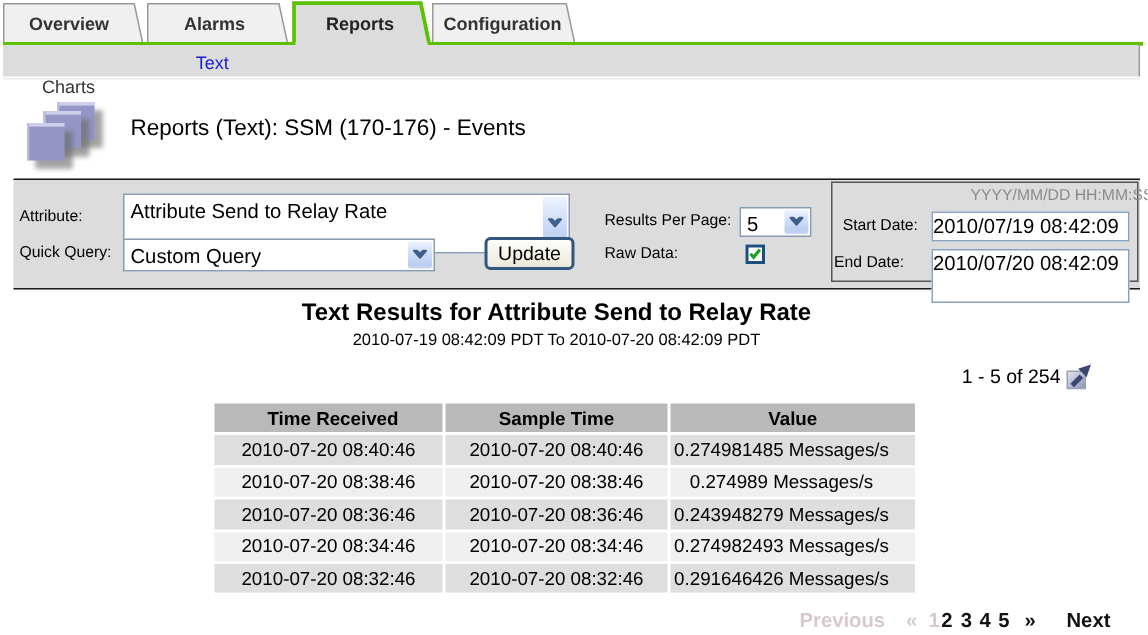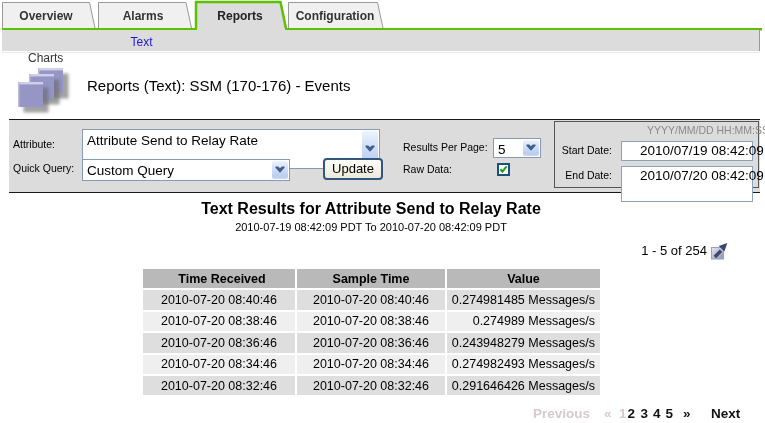--- a/index.html
+++ b/index.html
@@ -22,36 +22,36 @@
 .arrowbtn{position:absolute;right:1px;top:1px;bottom:1px;width:16px;border-radius:2px;
  background:linear-gradient(180deg,#eef3fd 0%,#cfdef8 45%,#bacdf0 85%,#c8d7f4 100%);}
 .arrowbtn svg{position:absolute;left:2.5px;top:50%;margin-top:-4px;}
 #updatebtn{left:323px;top:158px;width:60px;height:22px;border:2px solid #33567f;border-radius:4px;
  background:linear-gradient(180deg,#fdfdfa,#ece9da);box-sizing:border-box;text-align:center;
  font-size:13px;color:#000;line-height:17px;}
 #checkbox{left:497px;top:163px;width:9px;height:9px;background:#fff;border:2px solid #1c4e7e;box-sizing:content-box;}
 
 #datebox{left:554px;top:121px;width:204.5px;height:66.5px;border:1.5px solid #555;box-sizing:border-box;}
 .dinput{position:absolute;background:#fff;border:1.5px solid #8aa3bd;box-sizing:border-box;
- font-size:13.5px;color:#000;white-space:nowrap;padding-left:18px;}
+ font-size:13.5px;color:#000;white-space:nowrap;padding-left:0;}
 
 #rtitle{left:0px;top:200px;width:742px;text-align:center;font-size:16px;font-weight:bold;color:#000;}
 #rsub{left:0px;top:221px;width:742px;text-align:center;font-size:11px;color:#000;}
 #pageinfo{left:0px;top:243px;width:707px;text-align:right;font-size:13px;color:#000;}
 #expicon{left:709px;top:241px;}
 
 #results{left:141px;top:267px;border-collapse:separate;border-spacing:2px;}
 #results th{background:#b9b9b9;font-size:12.5px;font-weight:bold;color:#000;height:19.4px;padding:0;text-align:center;}
 #results td{white-space:nowrap;font-size:12.5px;color:#000;height:19.4px;padding:0;text-align:center;}
 #results .c1{width:146px;padding-left:6px;}
 #results .c2{width:148px;}
 #results .c3{width:149px;}
 #results tr.odd td{background:#dedede;}
 #results tr.even td{background:#efefef;}
-#results td.val{text-align:right;padding-right:5px;width:148px;}
+#results td.val{padding-right:15px;width:148px;}
 
 #pager{left:0;top:406px;width:765px;height:14px;font-size:13.5px;font-weight:bold;}
 #pager span{position:absolute;top:0;}
 .pgoff{color:#d6c9cf;}
 .pgon{color:#121212;}
 </style>
 </head>
 <body>
 <svg id="tabsvg" width="765" height="31" viewBox="0 0 765 31">
 
@@ -131,21 +131,21 @@
     </span>
 </div>
 <div id="checkbox" class="abs">
     <svg width="9" height="9" viewBox="0 0 9 9" style="display:block">
       <path d="M1.3,4.2 L3.4,6.6 L7.6,1.4" fill="none" stroke="#1fa221" stroke-width="2.1"></path>
     </svg>
   </div>
 <div id="datebox" class="abs"></div>
 <span class="lbl" style="left:604px;top:124px;width:128px;text-align:right;color:#8a8a8a;margin-left:37px;">YYYY/MM/DD HH:MM:SS</span>
 <span class="lbl" style="left:556px;top:144px;width:56px;text-align:right;">Start Date:</span>
-<span class="lbl" style="left:556px;top:169px;width:56px;text-align:right;">End Date:</span>
+<span class="lbl" style="left:556px;top:169px;width:56px;text-align:left;">End Date:</span>
 <div class="dinput abs" style="left:621px;top:141px;width:132px;height:20px;line-height:18px;">2010/07/19 08:42:09</div>
 <div class="dinput abs" style="left:621px;top:166px;width:132px;height:36px;line-height:18px;">2010/07/20 08:42:09</div>
 
 <div id="rtitle" class="abs">Text Results for Attribute Send to Relay Rate</div>
 <div id="rsub" class="abs">2010-07-19 08:42:09 PDT To 2010-07-20 08:42:09 PDT</div>
 <div id="pageinfo" class="abs">1 - 5 of 254</div>
 <svg id="expicon" class="abs" width="20" height="19" viewBox="0 0 20 19">
   <defs>
     <linearGradient id="eg" x1="0" y1="0" x2="0.9" y2="1">
       <stop offset="0" stop-color="#e6e7f0"></stop>

